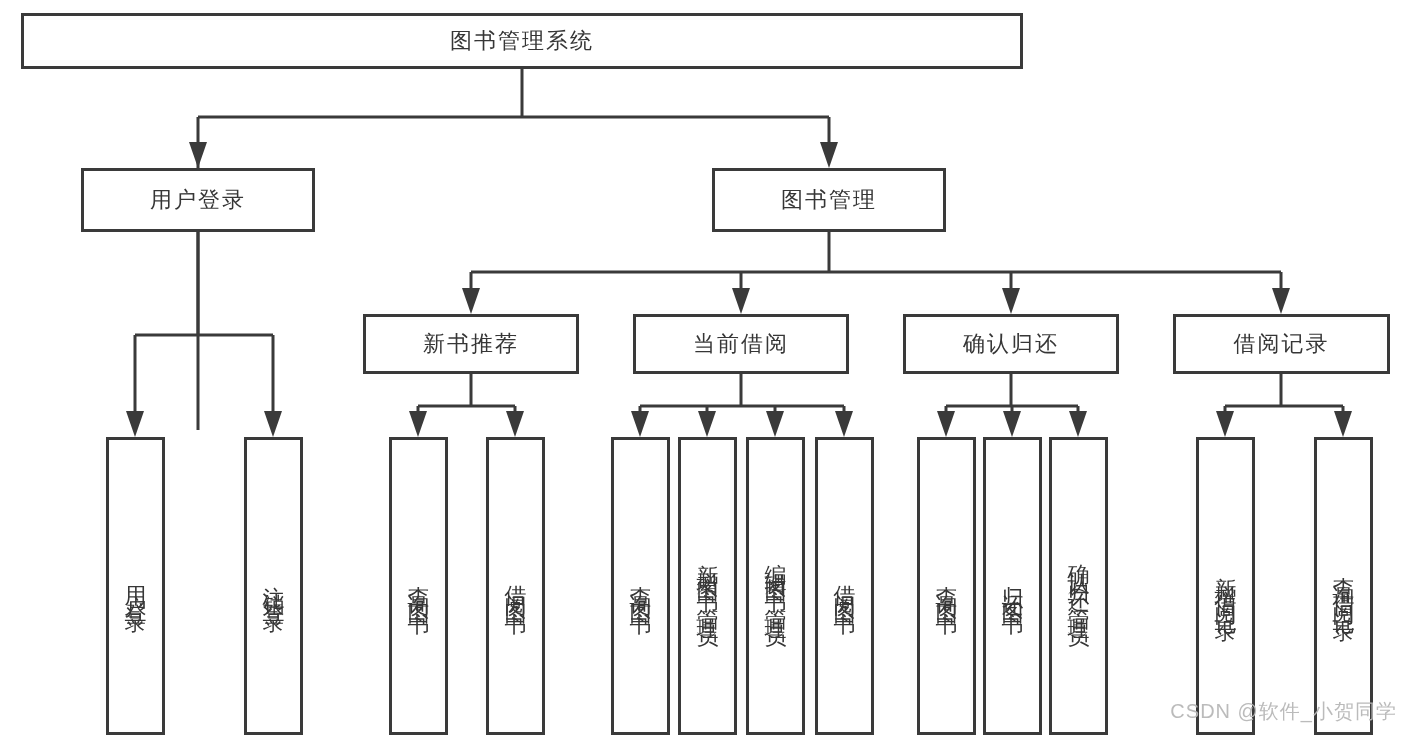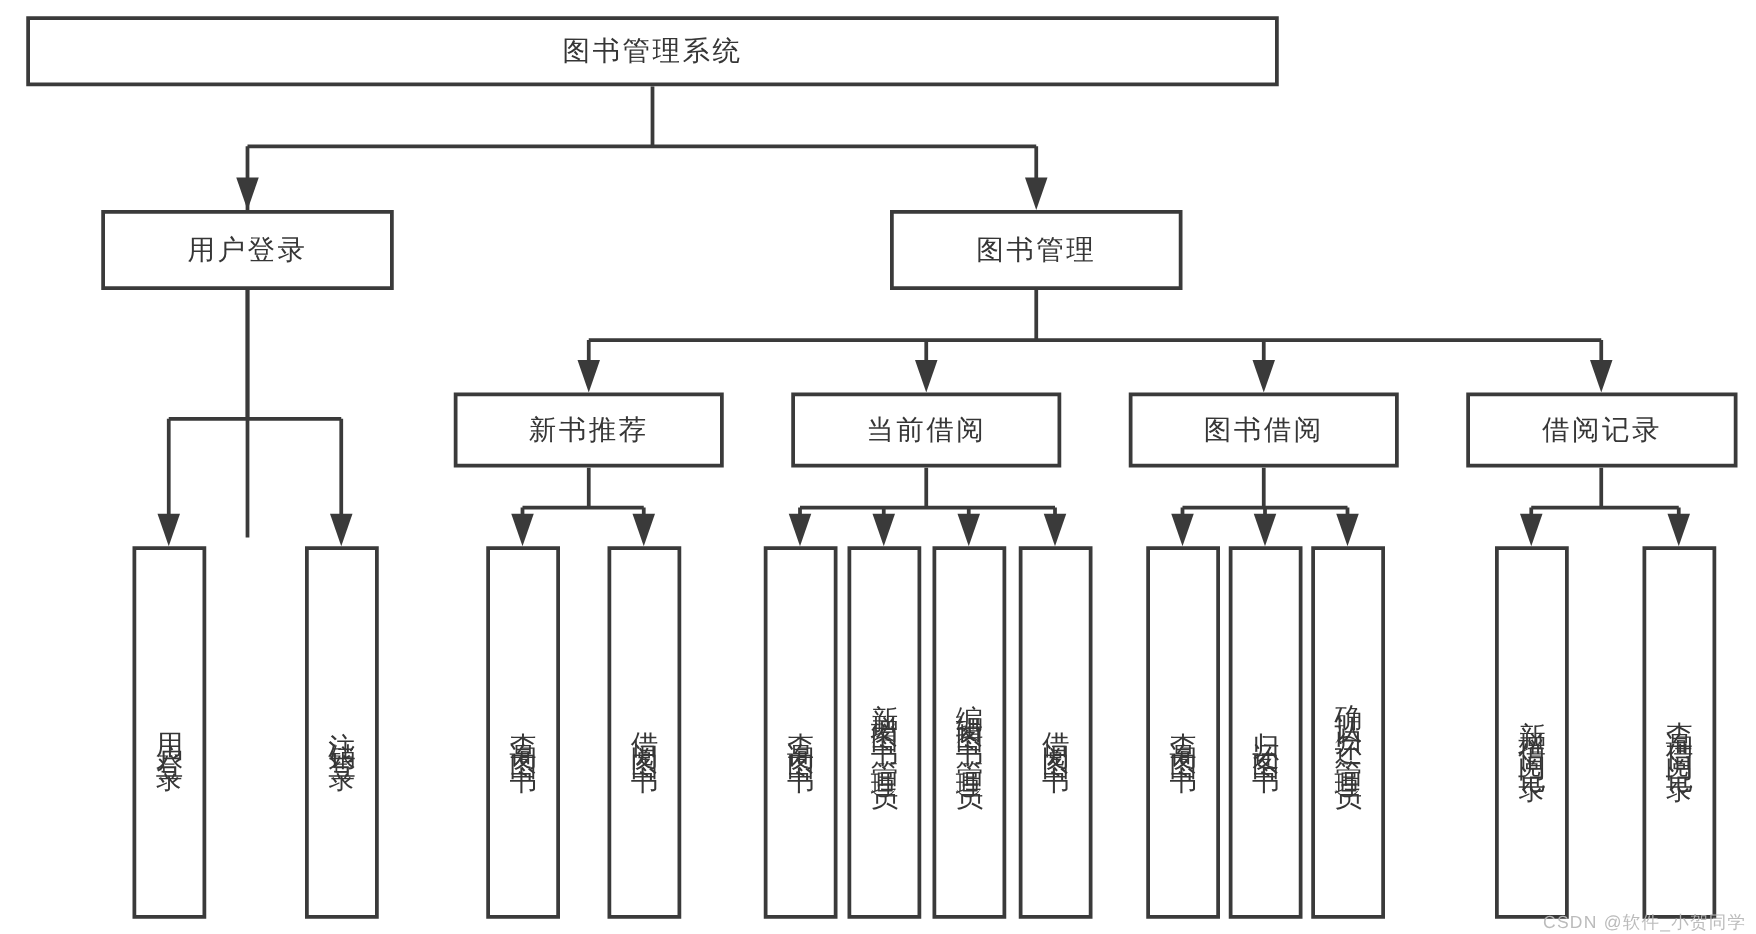--- a/index.html
+++ b/index.html
@@ -40,23 +40,23 @@
     writing-mode: vertical-rl;
     text-orientation: mixed;
     letter-spacing: 9px;
     line-height: 1;
     font-size: 22px;
     white-space: nowrap;
   }
   .watermark {
     position: absolute;
     right: 8px;
-    bottom: 0;
+    bottom: 22px;
     z-index: 3;
-    font-size: 14px;
+    font-size: 20px;
     letter-spacing: 1px;
     color: rgba(183,183,183,0.95);
   }
 </style>
 </head>
 <body>
 
 <div class="canvas">
 
   <svg class="connectors" viewBox="0 0 1405 747" xmlns="http://www.w3.org/2000/svg">
@@ -103,21 +103,21 @@
     <span>新书推荐</span>
   </div>
 
   <div class="node lvl2" style="left:712px">
     <span>图书管理</span>
   </div>
   <div class="node lvl3" style="left:633px">
     <span>当前借阅</span>
   </div>
   <div class="node lvl3" style="left:903px">
-    <span>图书借阅</span>
+    <span>确认归还</span>
   </div>
   <div class="node lvl3" style="left:1173px;width:217px">
     <span>借阅记录</span>
   </div>
 
   <div class="node leaf" style="left:106px">
     <span class="v">用户登录</span>
   </div>
   <div class="node leaf" style="left:244px">
     <span class="v">注销登录</span>

